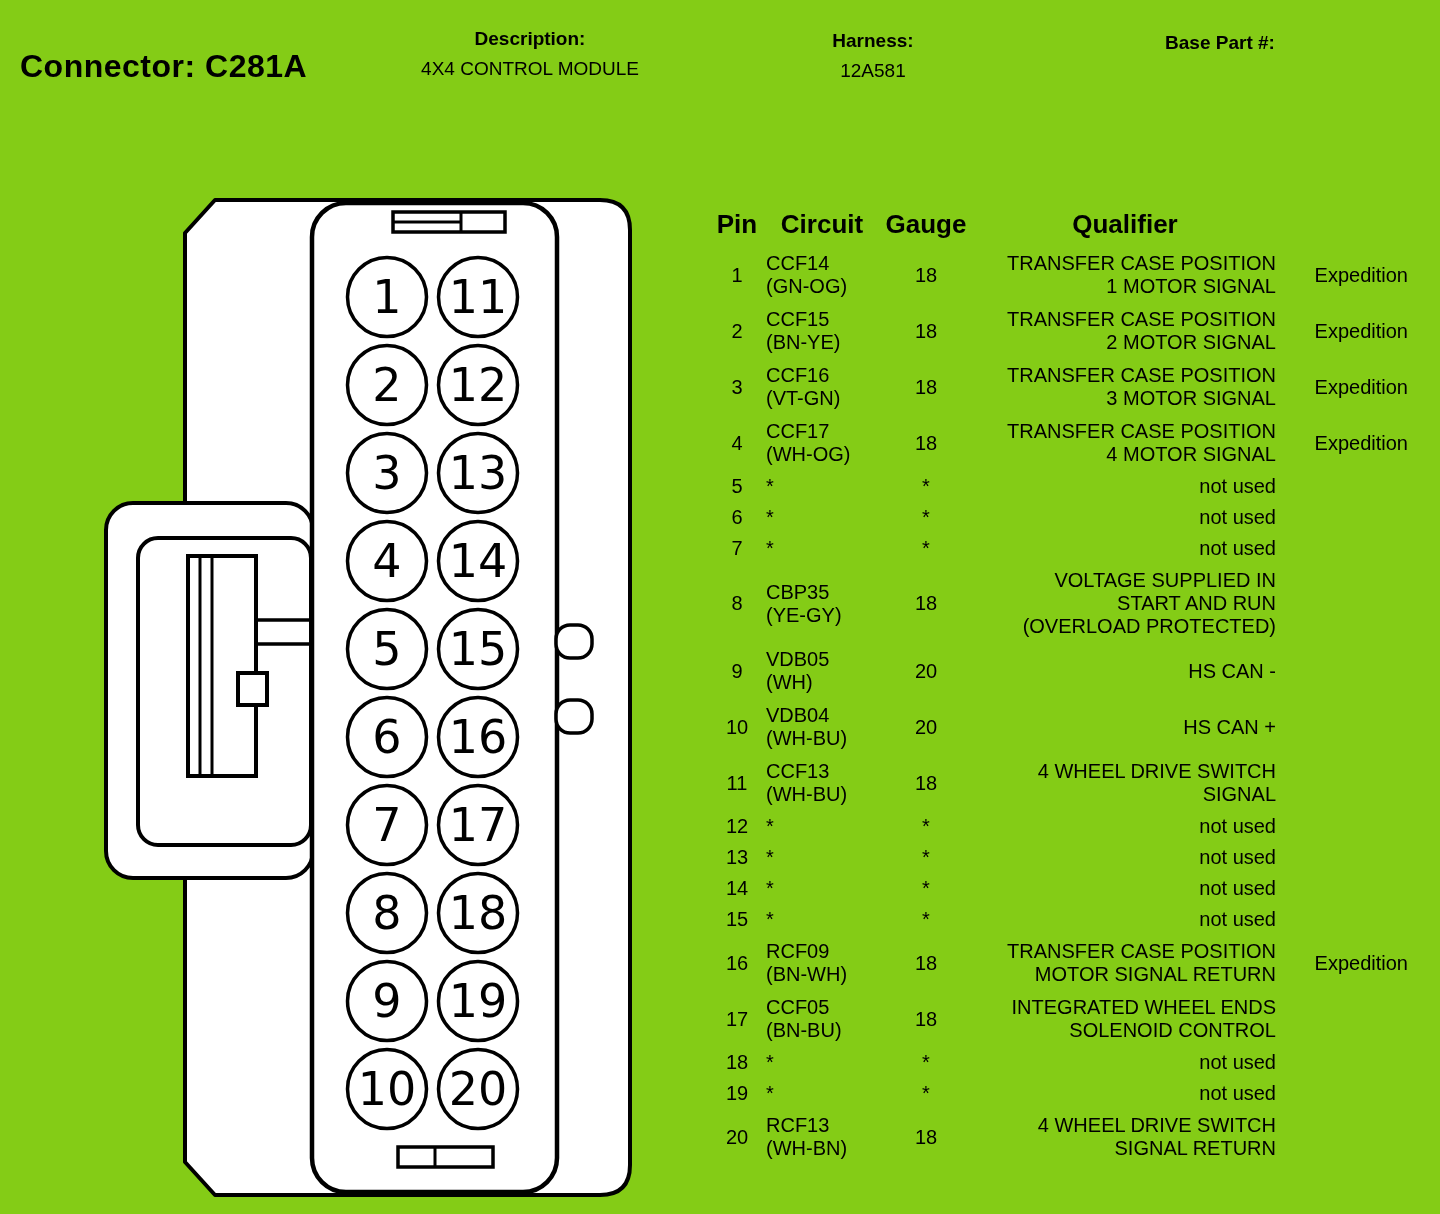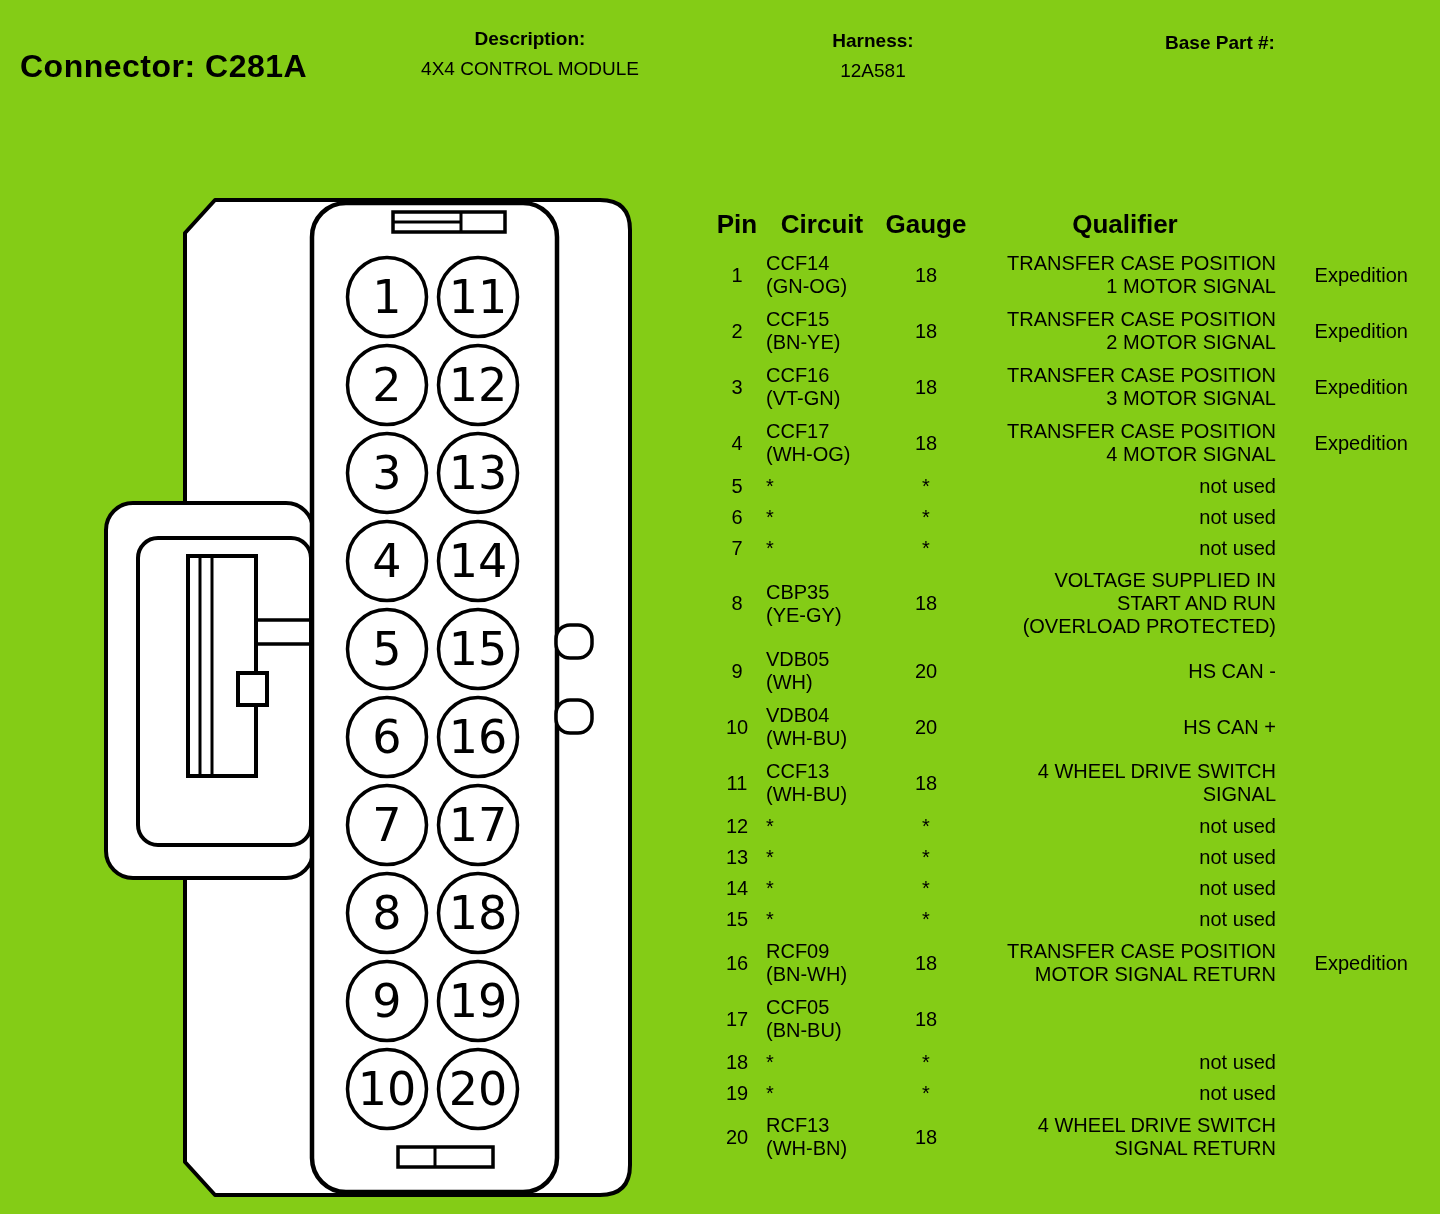--- a/index.html
+++ b/index.html
@@ -349,20 +349,22 @@
 MOTOR SIGNAL RETURN</div>
           <div class="cell c-qual">Expedition</div>
         </div>
         <div class="prow">
           <div class="cell c-pin">17</div>
           <div class="cell c-circuit">
             <div>CCF05</div>
             <div>(BN-BU)</div>
           </div>
           <div class="cell c-gauge">18</div>
+          <div class="cell c-func">INTEGRATED WHEEL ENDS
+SOLENOID CONTROL</div>
           <div class="cell c-qual"></div>
         </div>
         <div class="prow prow-short">
           <div class="cell c-pin">18</div>
           <div class="cell c-circuit">
             <div>*</div>
           </div>
           <div class="cell c-gauge">*</div>
           <div class="cell c-func">not used</div>
           <div class="cell c-qual"></div>

